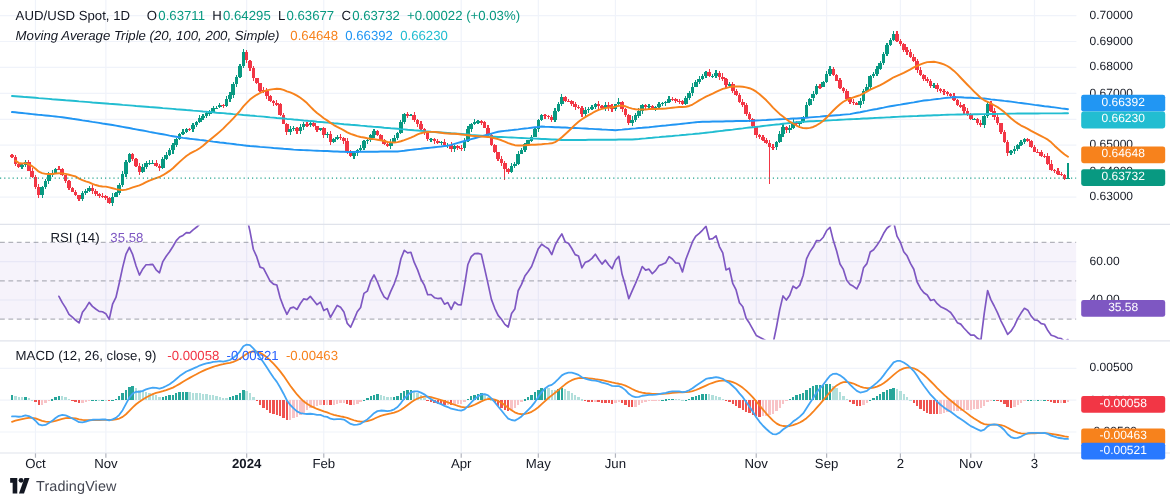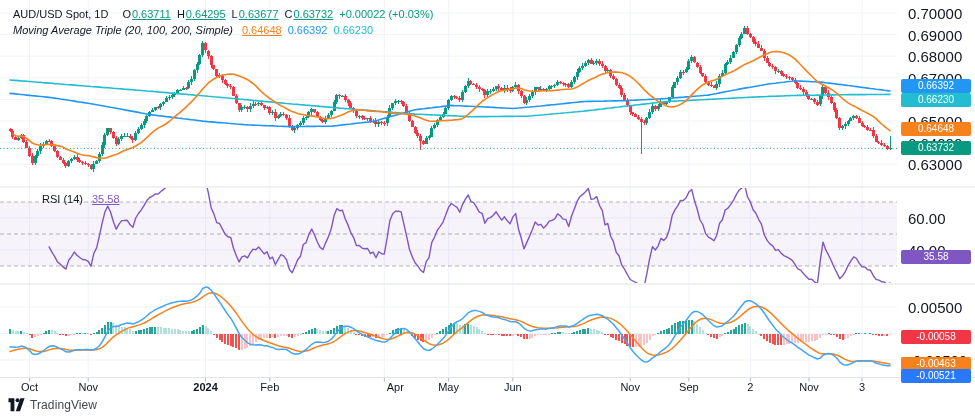--- a/index.html
+++ b/index.html
@@ -2,24 +2,24 @@
 <html><head>
 <meta charset="utf-8">
 <style>
   html,body{margin:0;padding:0;background:#fff;}
   .stage{position:relative;width:975px;height:419px;background:#fff;overflow:hidden;
          font-family:"Liberation Sans",sans-serif;-webkit-font-smoothing:antialiased;}
   #chart-svg{position:absolute;left:0;top:0;}
   .legend{position:absolute;font-size:11px;color:#131722;white-space:nowrap;z-index:5;line-height:14px;}
   .legend .t{font-weight:500;margin-right:8px;}
   .legend .k{margin-left:6px;}
-  .legend .v{margin-left:1px;text-decoration:underline;}
+  .legend .v{margin-left:1px;}
   .green{color:#089981;} .red{color:#f23645;} .orange{color:#f7821c;}
   .blue{color:#2196f3;} .mblue{color:#2962ff;} .cyan{color:#22bdd1;} .purple{color:#7e57c2;}
-  .axis-label{position:absolute;left:908px;transform:translateY(-50%);font-size:15px;color:#131722;z-index:2;}
+  .axis-label{position:absolute;left:908px;transform:translateY(-50%);font-size:10px;color:#131722;z-index:2;}
   .badge{position:absolute;left:901px;width:70px;height:14px;line-height:14px;border-radius:2px;
          transform:translateY(-50%);text-align:center;color:#fff;font-size:10px;z-index:4;}
   .time-label{position:absolute;top:381px;transform:translateX(-50%);font-size:11px;color:#131722;z-index:2;}
   .time-label.bold{font-weight:700;}
   .brand{position:absolute;left:8px;top:398px;display:flex;align-items:center;gap:5px;z-index:5;}
   .brand svg{display:block;}
   .brand-text{font-size:12px;font-weight:400;color:#434651;letter-spacing:.1px;}
   .hot{position:absolute;z-index:3;}
 </style>
 </head>
@@ -1059,20 +1059,23 @@
 
   <div class="legend" style="left:13px;top:7px;">
     <span class="t">AUD/USD Spot, 1D</span><span class="k">O</span><span class="v green">0.63711</span><span class="k">H</span><span class="v green">0.64295</span><span class="k">L</span><span class="v green">0.63677</span><span class="k">C</span><span class="v green">0.63732</span><span class="k green">+0.00022 (+0.03%)</span>
   </div>
   <div class="legend" style="left:13px;top:23px;">
     <span class="t" style="font-weight:400;font-style:italic;">Moving Average Triple (20, 100, 200, Simple)</span><span class="v orange">0.64648</span><span class="k blue">0.66392</span><span class="k cyan">0.66230</span>
   </div>
   <div class="legend" style="left:13px;top:192px;">
     <span class="t" style="font-weight:400;padding-left:29px;">RSI (14)</span><span class="v purple">35.58</span>
   </div>
+  <div class="legend" style="left:13px;top:290px;">
+    <span class="t" style="font-weight:400;">MACD (12, 26, close, 9)</span><span class="v red">-0.00058</span><span class="k mblue">-0.00521</span><span class="k orange">-0.00463</span>
+  </div>
 
   <div id="overlay-root">
       <span class="axis-label" style="top: 13px;">0.70000</span>
       <span class="axis-label" style="top: 34.6px;">0.69000</span>
       <span class="axis-label" style="top: 56.2px;">0.68000</span>
       <span class="axis-label" style="top: 77.8px;">0.67000</span>
       <span class="axis-label" style="top: 99.4px;">0.66000</span>
       <span class="axis-label" style="top: 121px;">0.65000</span>
       <span class="axis-label" style="top: 142.6px;">0.64000</span>
       <span class="axis-label" style="top: 164.2px;">0.63000</span>
@@ -1086,21 +1089,21 @@
       <span class="badge" style="top: 128.6px; background: rgb(247, 130, 28);">0.64648</span>
       <span class="badge" style="top: 148.4px; background: rgb(8, 153, 129);">0.63732</span>
       <span class="badge" style="top: 257.1px; background: rgb(126, 87, 194);">35.58</span>
       <span class="badge" style="top: 336.5px; background: rgb(242, 54, 69);">-0.00058</span>
       <span class="badge" style="top: 363.5px; background: rgb(247, 130, 28);">-0.00463</span>
       <span class="badge" style="top: 375.5px; background: rgb(41, 121, 255);">-0.00521</span>
       <span class="time-label" style="left: 29.5556px;">Oct</span>
       <span class="time-label" style="left: 88.2222px;">Nov</span>
       <span class="time-label bold" style="left: 205.556px;">2024</span>
       <span class="time-label" style="left: 269.81px;">Feb</span>
-      <span class="time-label" style="left: 384.349px; margin-left: 11px;">Apr</span>
+      <span class="time-label" style="left: 384.349px;">Apr</span>
       <span class="time-label" style="left: 448.603px;">May</span>
       <span class="time-label" style="left: 512.857px;">Jun</span>
       <span class="time-label" style="left: 630.19px;">Nov</span>
       <span class="time-label" style="left: 688.857px;">Sep</span>
       <span class="time-label" style="left: 750.317px;">2</span>
       <span class="time-label" style="left: 808.984px;">Nov</span>
       <span class="time-label" style="left: 862.063px;">3</span>
     </div>
 
   <div class="brand">

